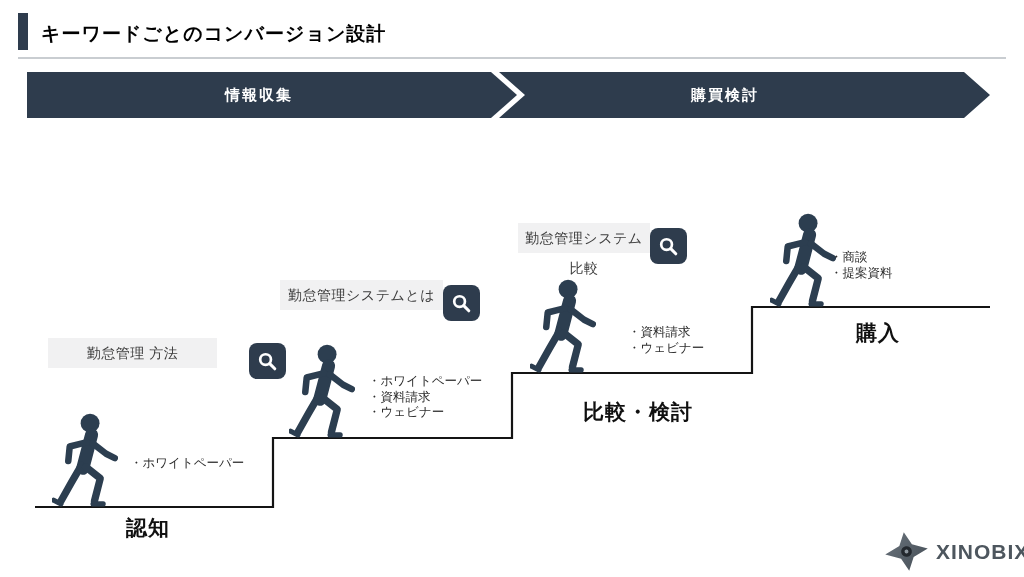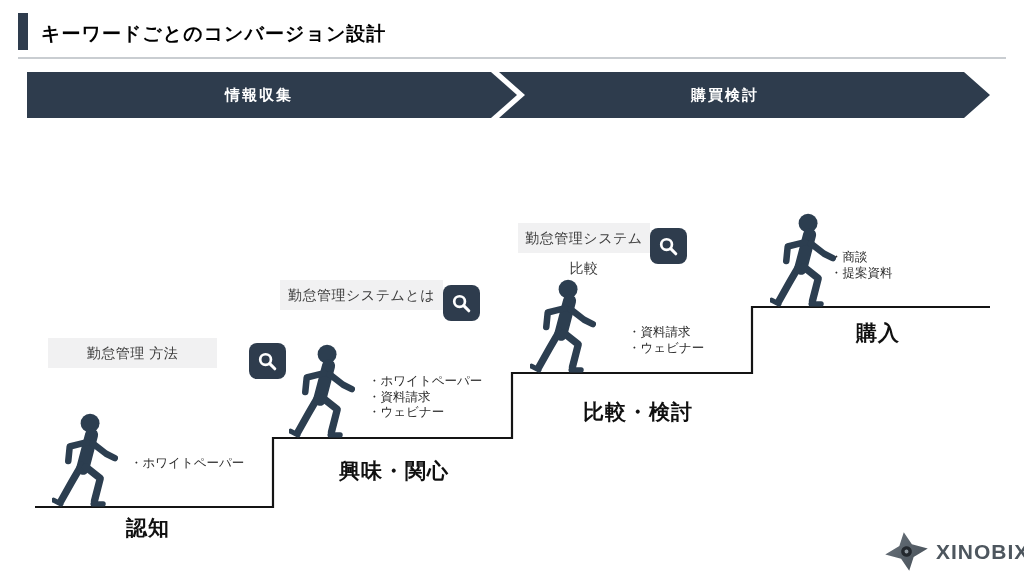--- a/index.html
+++ b/index.html
@@ -174,21 +174,20 @@
   <div class="kw u3">
     <div class="kw-text">勤怠管理システム 比較</div>
     <div class="kw-btn">
       <svg>
           <use href="#magnifier"></use>
         </svg>
     </div>
   </div>
 
   <div class="stage s1">認知</div>
-  <div class="stage s2">興味・関心</div>
   <div class="stage s3">比較・検討</div>
   <div class="stage s4">購入</div>
 
   <div class="actions a1">
     <div>・ホワイトペーパー</div>
   </div>
   <div class="actions a2">
     <div>・ホワイトペーパー</div>
     <div>・資料請求</div>
     <div>・ウェビナー</div>

